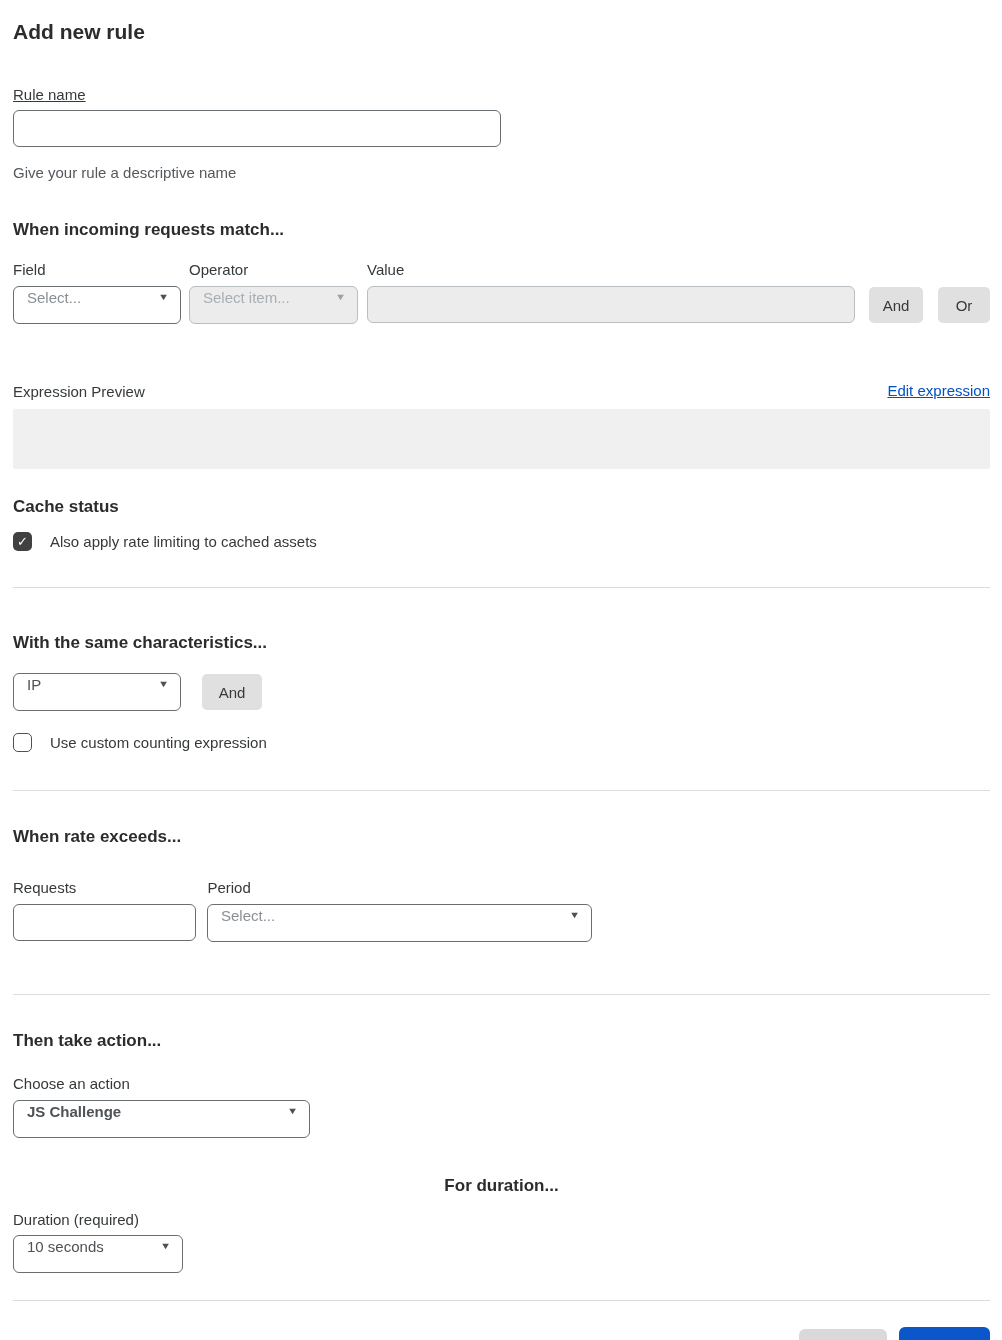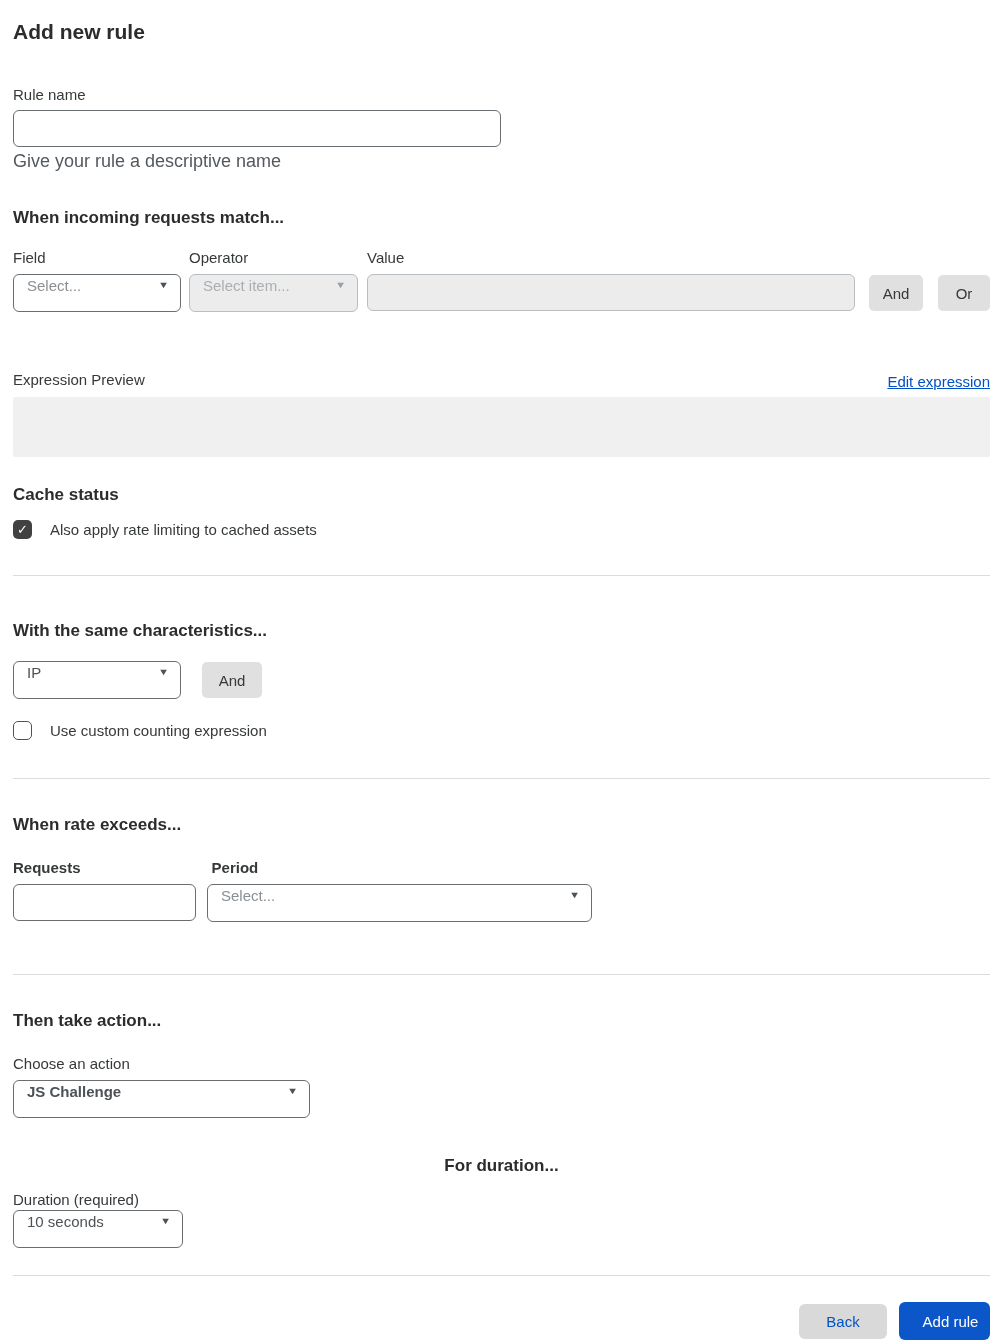--- a/index.html
+++ b/index.html
@@ -12,21 +12,21 @@
   }
   .container { padding: 0 12px 0 13px; width: 1002px; }
 
   .page-title {
     margin-top: 18px;
     font-size: 21px; font-weight: 700; color: #2c2c2c;
     line-height: 28px;
   }
 
   .field-label { font-size: 15px; color: #36393a; line-height: 20px; }
-  .helper-text { font-size: 18px; color: #54595e; line-height: 20px; margin-top: 4px; }
+  .helper-text { font-size: 15px; color: #54595e; line-height: 20px; margin-top: 16px; }
 
   .section-heading {
     font-size: 17px; font-weight: 700; color: #2c2c2c; line-height: 22px;
   }
 
   .text-input {
     display: block;
     border: 1px solid #696e73; border-radius: 6px;
     height: 37px; background: #fff;
     font-family: "Liberation Sans", sans-serif;
@@ -61,21 +61,21 @@
 
   
   .match-labels { margin-top: 19px; }
   .match-controls { margin-top: 6px; }
   .w-field { width: 168px; }
   .w-op { width: 169px; margin-left: 8px; }
   .w-value { flex: 1; margin-left: 9px; }
   .and-btn-match { width: 54px; height: 36px; margin-left: 14px; margin-top: 1px; }
   .or-btn-match { width: 52px; height: 36px; margin-left: 15px; margin-top: 1px; }
 
-  .expr-row { margin-top: 58px; display: flex; justify-content: space-between; align-items: flex-end; }
+  .expr-row { margin-top: 58px; display: flex; justify-content: space-between; align-items: flex-start; }
   .link {
     font-size: 15px; color: #0051c3; text-decoration: underline; cursor: pointer;
   }
   .expr-box {
     margin-top: 7px; height: 60px; background: #f0f0f0; border-radius: 2px;
   }
 
   .checkbox-row { display: flex; align-items: center; }
   .checkbox {
     width: 19px; height: 19px; border-radius: 5px; cursor: pointer;
@@ -83,21 +83,21 @@
   }
   .checkbox.checked { background: #414141; color: #fff; font-size: 13px; }
   .checkbox.unchecked { background: #fff; border: 1.5px solid #4d5257; }
   .checkbox-label { margin-left: 18px; font-size: 15px; color: #36393a; }
 
   .divider { border: none; border-top: 1px solid #dcdcdc; height: 0; }
 
   .char-controls { margin-top: 19px; }
   .and-btn-char { width: 60px; height: 36px; margin-left: 21px; margin-top: 1px; }
 
-  .rate-labels { margin-top: 22px; display: flex; font-weight: bold; }
+  .rate-labels { margin-top: 30px; display: flex; }
   .rate-controls { margin-top: 6px; display: flex; }
   .w-requests { width: 183px; }
   .w-period { width: 385px; margin-left: 11px; }
   .lbl-period { margin-left: 131px; }
 
   .w-action { width: 297px; font-weight: bold; }
   .w-duration { width: 170px; }
 
   .footer-row {
     margin-top: 26px; display: flex; justify-content: flex-end; align-items: center;
@@ -115,21 +115,21 @@
     padding-left: 12px;
   }
 </style>
 </head>
 <body>
 
 <div class="container">
 
   <div class="page-title">Add new rule</div>
 
-  <div class="field-label" style="margin-top:39px;">Rule name</div>
+  <div class="field-label" style="margin-top:39px;text-decoration:underline;">Rule name</div>
   <input class="text-input" style="margin-top: 5px; width: 488px;" type="text" value="">
   <div class="helper-text">Give your rule a descriptive name</div>
 
   <div class="section-heading" style="margin-top:36px;">When incoming requests match...</div>
 
   <div class="row match-labels">
     <div class="field-label w-field">Field</div>
     <div class="field-label w-op">Operator</div>
     <div class="field-label w-value">Value</div>
   </div>
@@ -196,21 +196,21 @@
 
   <div class="section-heading" style="margin-top:35px;">Then take action...</div>
   <div class="field-label" style="margin-top:22px;">Choose an action</div>
   <div class="select w-action" style="margin-top:6px;">
     <span>JS Challenge</span>
     <span class="chevron">▼</span>
   </div>
 
   <div class="section-heading" style="margin-top:37px;text-align:center;">For duration...</div>
   <div class="field-label" style="margin-top:13px;">Duration (required)</div>
-  <div class="select w-duration" style="text-align:center;">
+  <div class="select w-duration" style="margin-top:5px;text-align:center;">
     <span>10 seconds</span>
     <span class="chevron">▼</span>
   </div>
 
   <hr class="divider" style="margin-top:27px;">
 
   <div class="footer-row">
     <button class="back-btn">Back</button>
     <button class="add-rule-btn">Add rule</button>
   </div>

